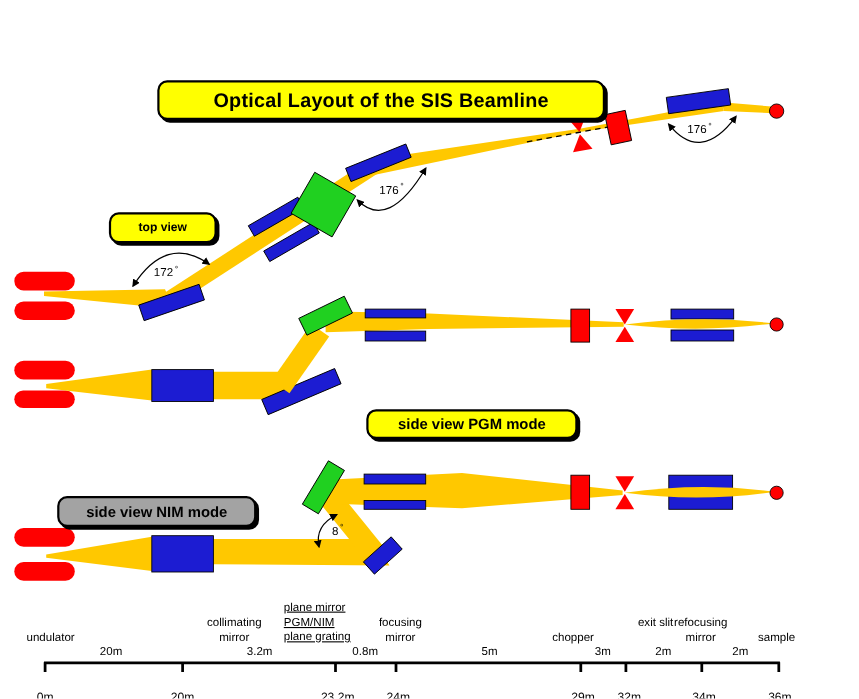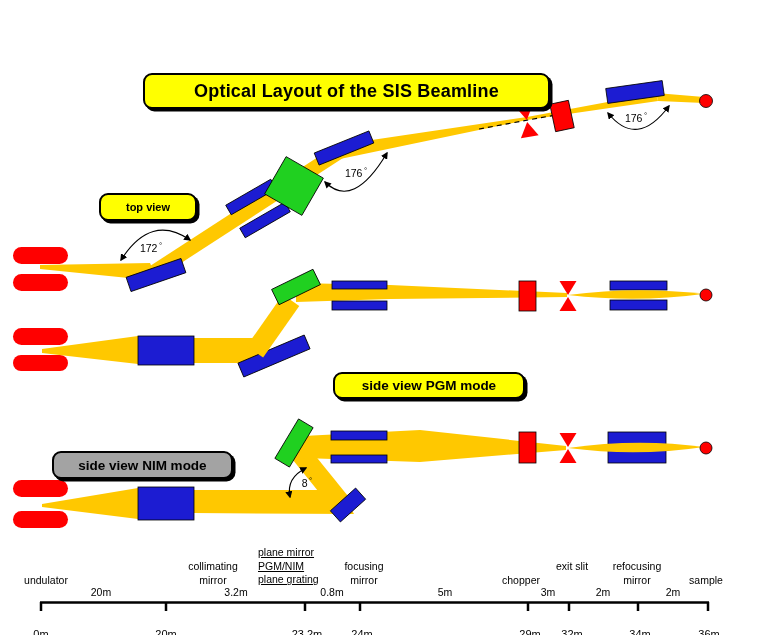--- a/index.html
+++ b/index.html
@@ -174,21 +174,21 @@
   <div>PGM/NIM</div>
   <div>plane grating</div>
 </div>
 <div class="comp" style="left:364px;top:560px;">
   <div>focusing</div>
   <div>mirror</div>
 </div>
 <div class="comp" style="left:521px;top:574px;">
   <div>chopper</div>
 </div>
-<div class="comp" style="left:572px;top:560px;">
+<div class="comp" style="left:596px;top:560px;">
   <div>exit slit</div>
 </div>
 <div class="comp" style="left:637px;top:560px;">
   <div>refocusing</div>
   <div>mirror</div>
 </div>
 <div class="comp" style="left:706px;top:574px;">
   <div>sample</div>
 </div>
 

